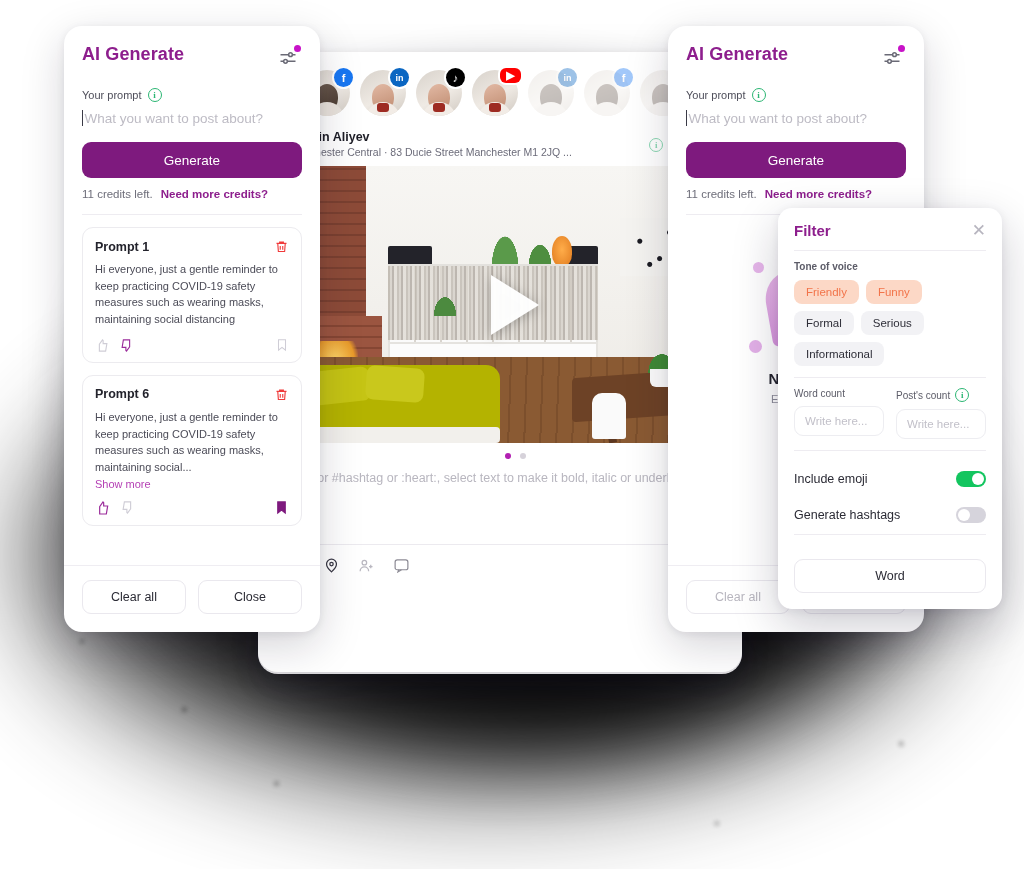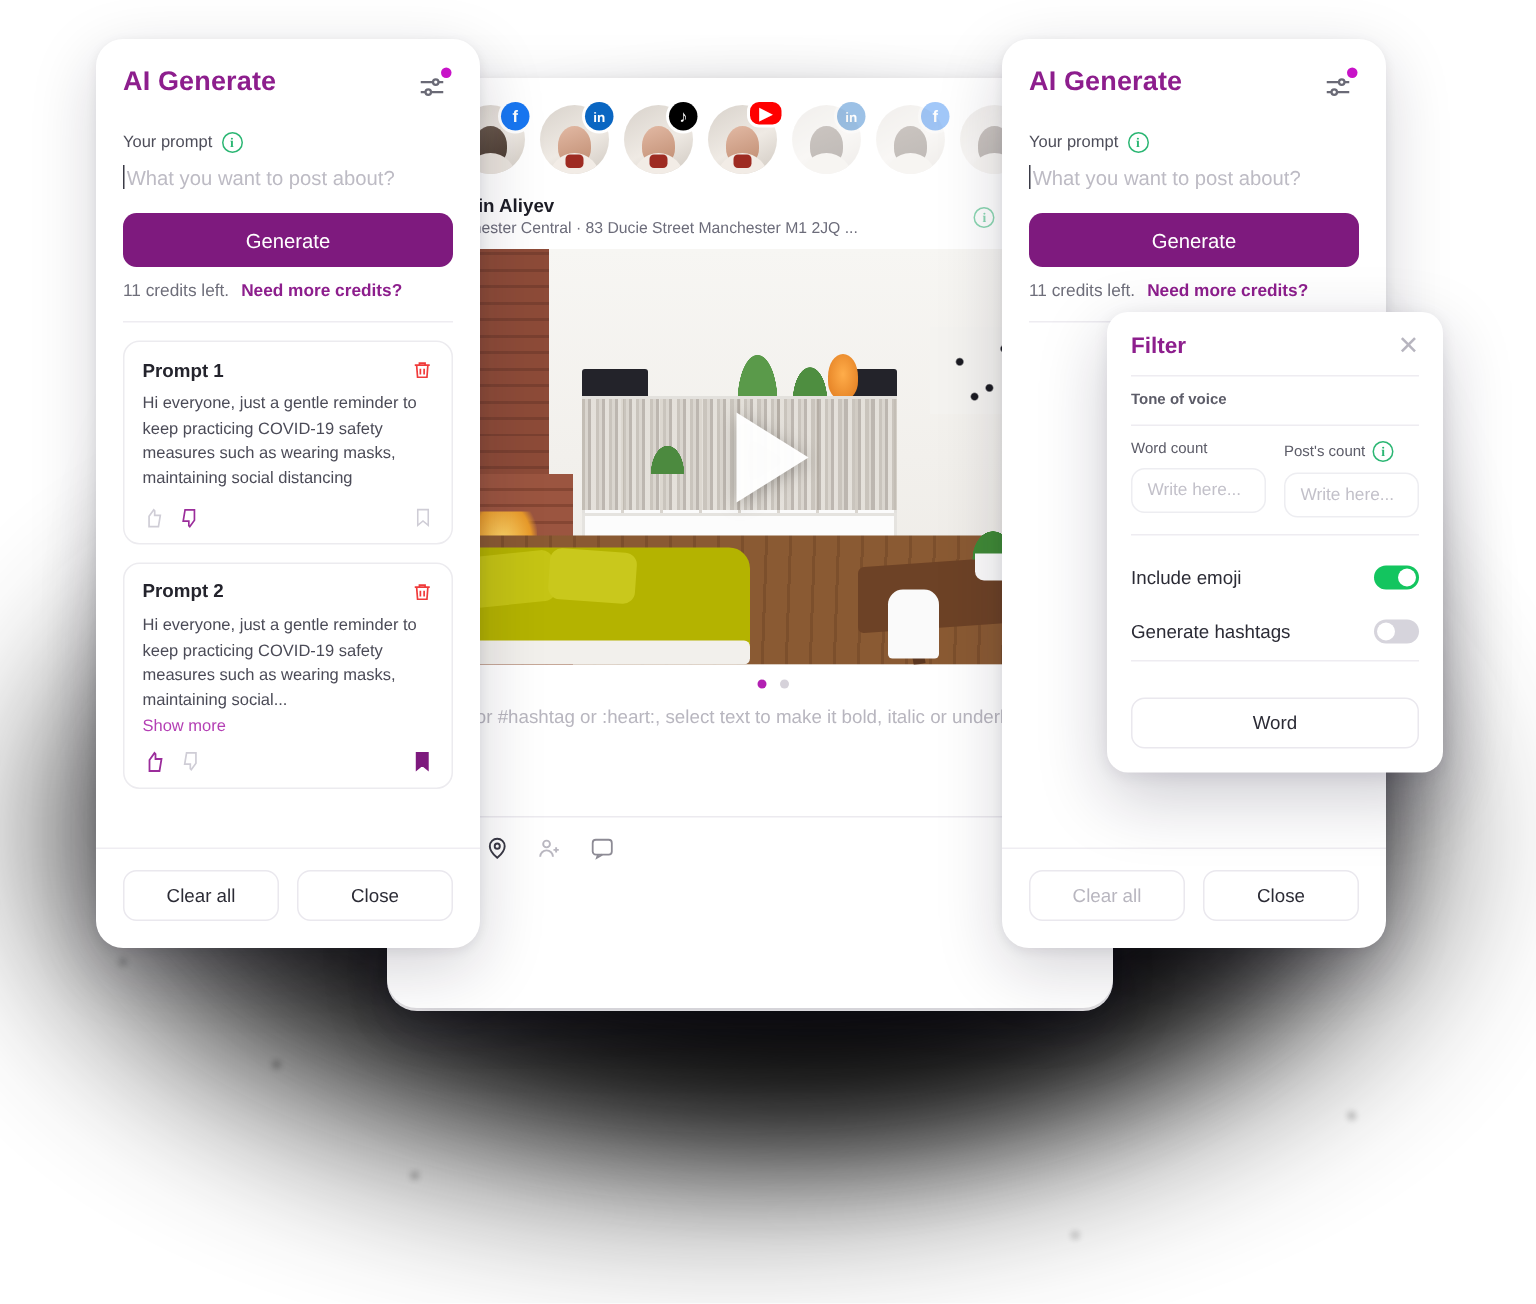--- a/index.html
+++ b/index.html
@@ -239,21 +239,21 @@
     background: linear-gradient(150deg,#e9b8e9,#cf86d8); border-radius: 40% 46% 52% 8%;
     transform: rotate(-10deg);
   }
   .illu-d1 { position: absolute; left: 32px; top: 6px; width: 11px; height: 11px; border-radius: 50%; background: #e6b6ea; }
   .illu-d2 { position: absolute; left: 28px; top: 84px; width: 13px; height: 13px; border-radius: 50%; background: #e3b0e8; }
   .empty-title { font-size: 15px; font-weight: bold; color: #24242e; margin-top: 4px; }
   .empty-sub { font-size: 11px; color: #8b8b98; margin-top: 6px; }
 
   
   #filter-pop {
-    position: absolute; left: 738px; top: 208px; width: 224px; border-radius: 14px; background: #fff;
+    position: absolute; left: 778px; top: 208px; width: 224px; border-radius: 14px; background: #fff;
     box-shadow: 0 16px 46px rgba(25,18,45,.22), 0 2px 10px rgba(25,18,45,.08); padding: 14px 16px 16px 16px;
   }
   .fp-head { display: flex; align-items: center; }
   .fp-title { font-size: 15px; font-weight: bold; color: #8d1e8d; }
   .fp-close { margin-left: auto; color: #b7b5bf; font-size: 17px; line-height: 1; cursor: pointer; }
   .fp-hr { height: 1px; background: #eeecf1; margin: 11px 0 10px 0; }
   .fp-label { font-size: 10px; color: #5c5c68; font-weight: bold; }
   .chips { display: flex; flex-wrap: wrap; gap: 7px; margin-top: 8px; }
   .chip {
     padding: 6px 12px; border-radius: 8px; font-size: 11.5px; background: #f2f2f5; color: #2e2e38;
@@ -498,21 +498,21 @@
           <svg width="14" height="14" viewBox="0 0 24 24" fill="none" stroke="#cfcdd6" stroke-width="1.8">
             <path d="M6 3h12v18l-6-5-6 5V3z"></path>
           </svg>
         </div>
       </div>
     </div>
 
     
     <div class="prompt-card">
       <div class="pc-head">
-        <div class="pc-title">Prompt 2</div>
+        <div class="pc-title">Prompt 6</div>
         <div class="pc-trash">
           <svg width="15" height="15" viewBox="0 0 24 24" fill="none" stroke="#f03a3a" stroke-width="1.8">
             <path d="M4 7h16M9 7V5h6v2M6 7l1 13h10l1-13"></path>
               <path d="M10 11v6M14 11v6"></path>
           </svg>
         </div>
       </div>
       <div class="pc-body">Hi everyone, just a gentle reminder to keep practicing COVID-19 safety measures such as wearing masks, maintaining social...</div>
       <div class="pc-more">Show more</div>
       <div class="pc-actions">
@@ -585,20 +585,27 @@
   </div>
 
   <div id="filter-pop">
     <div class="fp-head">
       <div class="fp-title">Filter</div>
       <div class="fp-close">✕</div>
     </div>
     <div class="fp-hr"></div>
 
     <div class="fp-label">Tone of voice</div>
+    <div class="chips">
+      <div class="chip sel">Friendly</div>
+      <div class="chip sel">Funny</div>
+      <div class="chip">Formal</div>
+      <div class="chip">Serious</div>
+      <div class="chip">Informational</div>
+    </div>
 
     <div class="fp-hr"></div>
 
     <div class="fields">
       <div class="field">
         <div class="field-label-row">
           <div class="field-label">Word count</div>
         </div>
         <input class="field-input" placeholder="Write here..." style="">
       </div>

